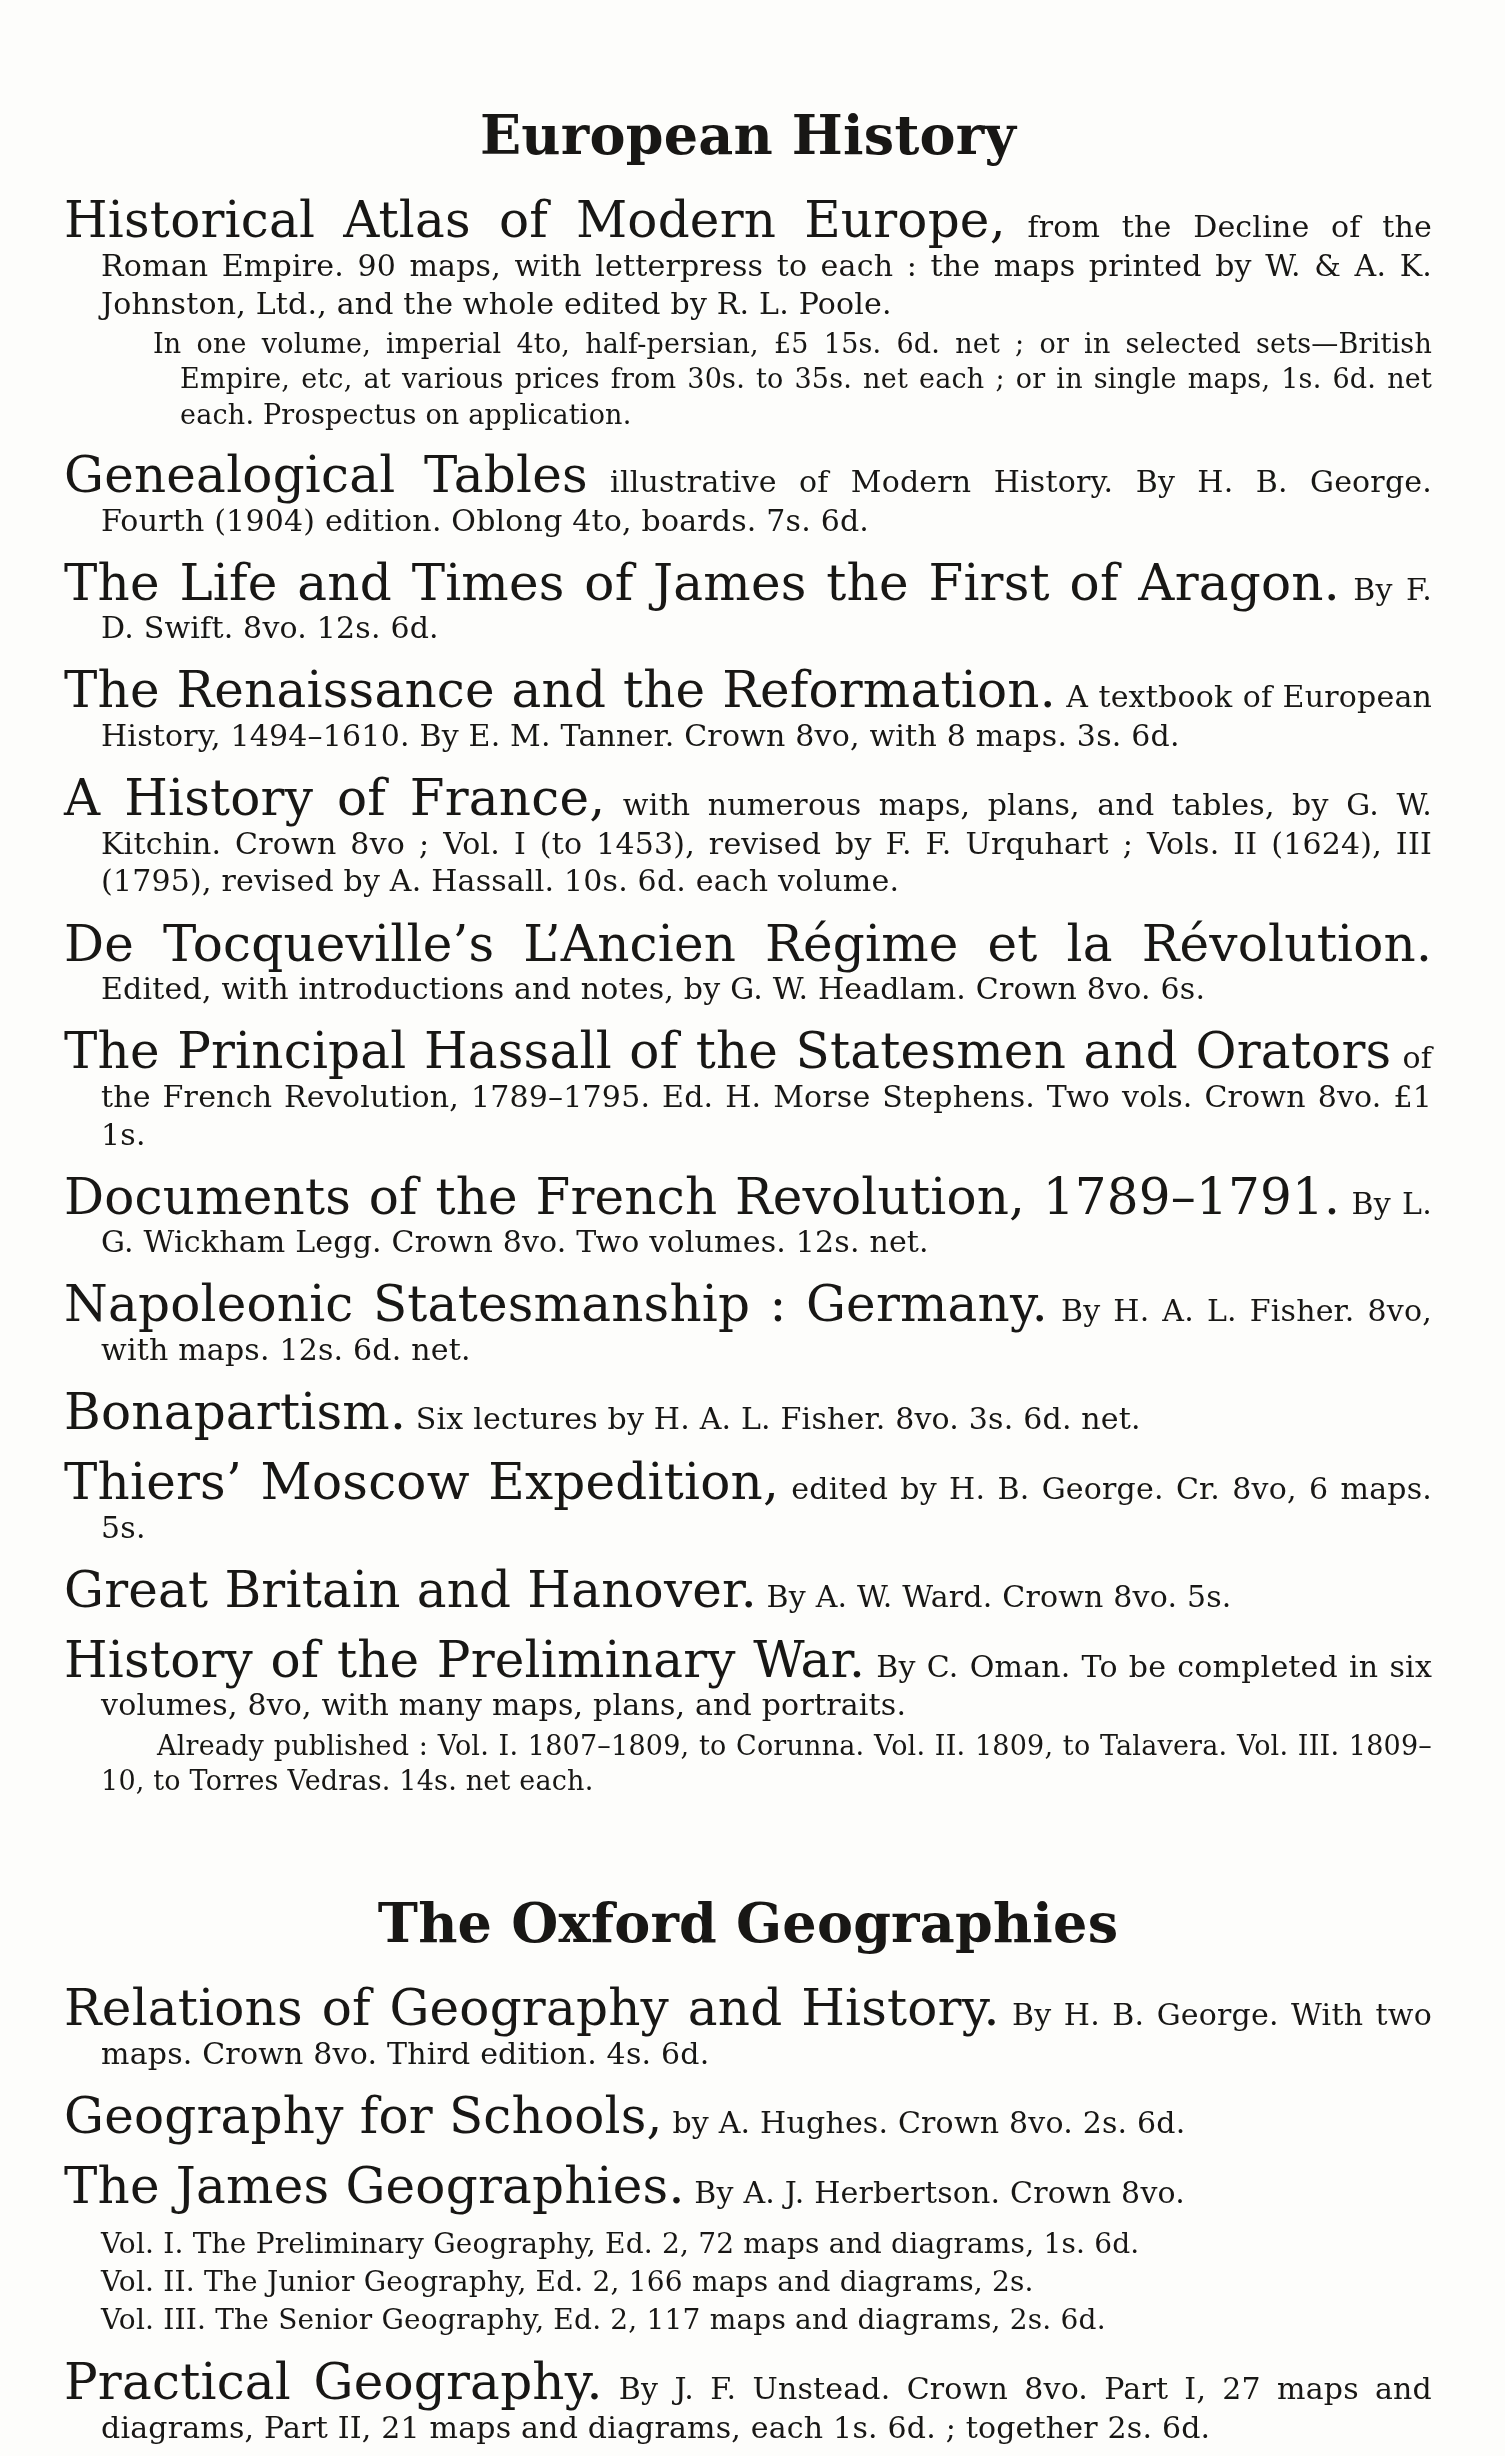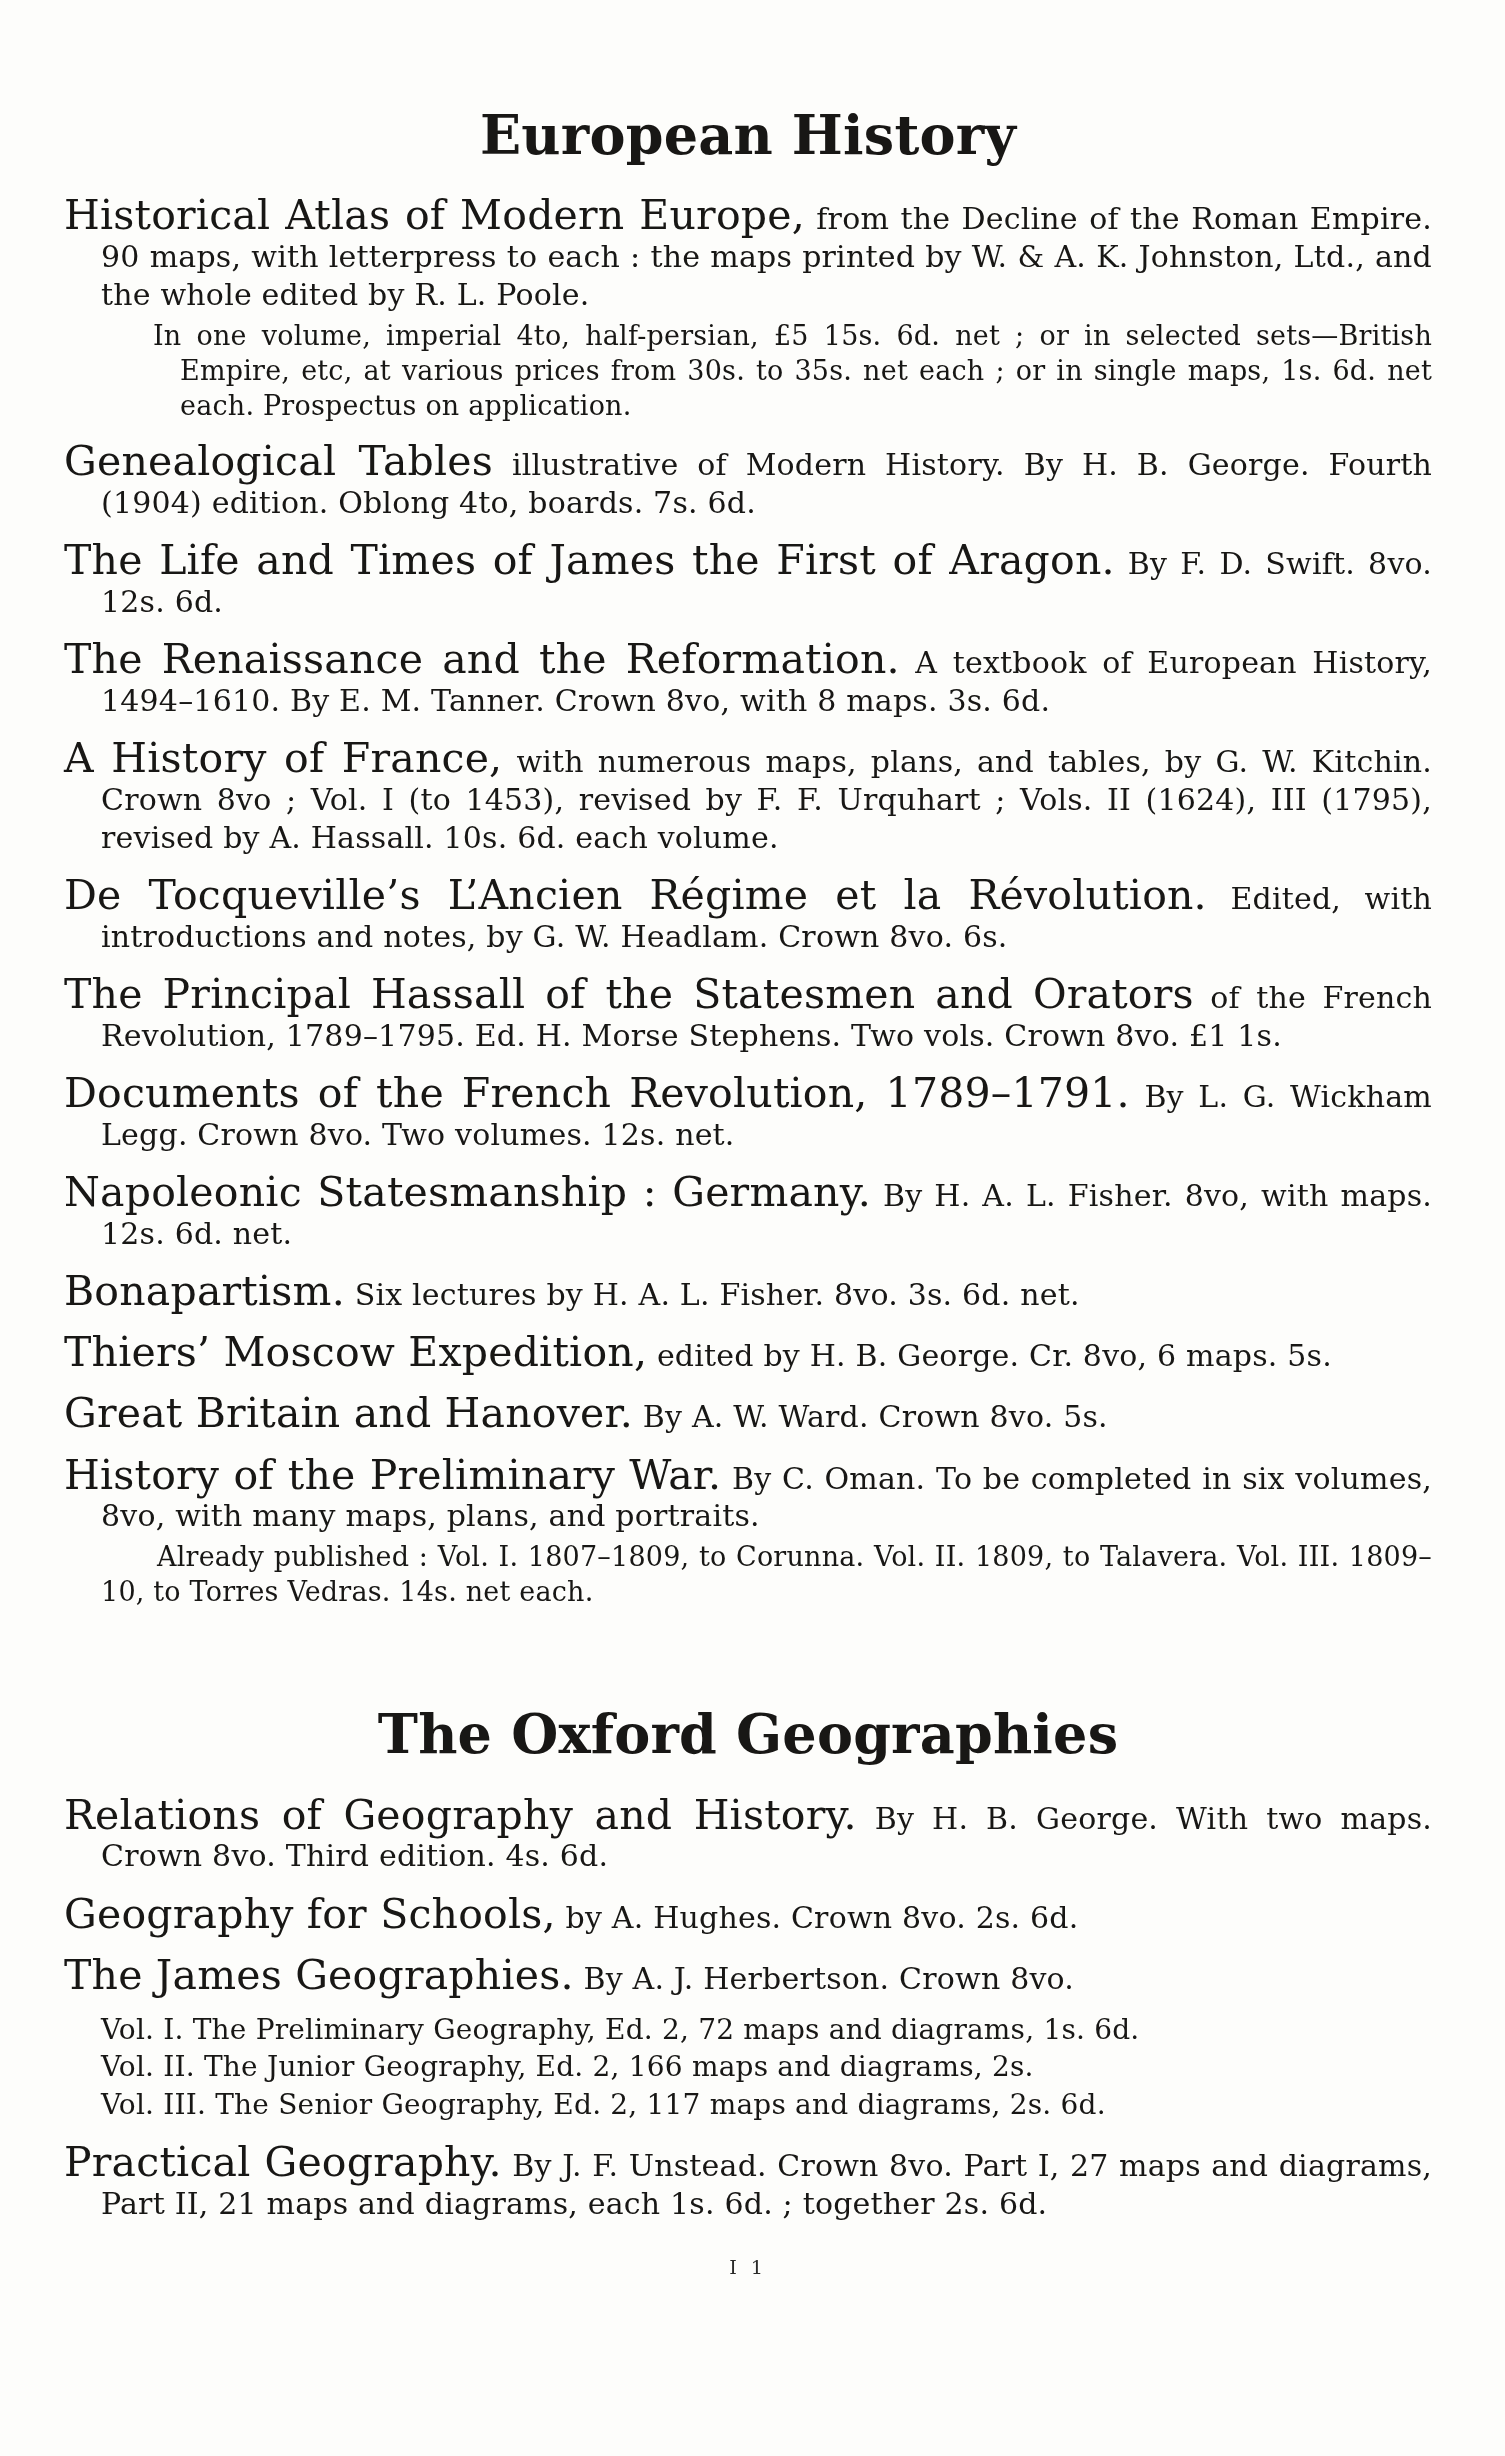--- a/index.html
+++ b/index.html
@@ -35,21 +35,21 @@
   }
   .entry-body {
     margin: 0;
     padding-left: 37px;
     text-indent: -37px;
     text-align: justify;
     font-size: 30px;
     line-height: 1.26;
   }
   .entry-title {
-    font-size: 41px;
+    font-size: 50px;
     line-height: 1.05;
   }
   .entry-rest {
     font-size: 30px;
   }
   .entry-note {
     margin: 3.9px 0 0 0;
     padding-left: 116px;
     text-indent: -27px;
     text-align: justify;

